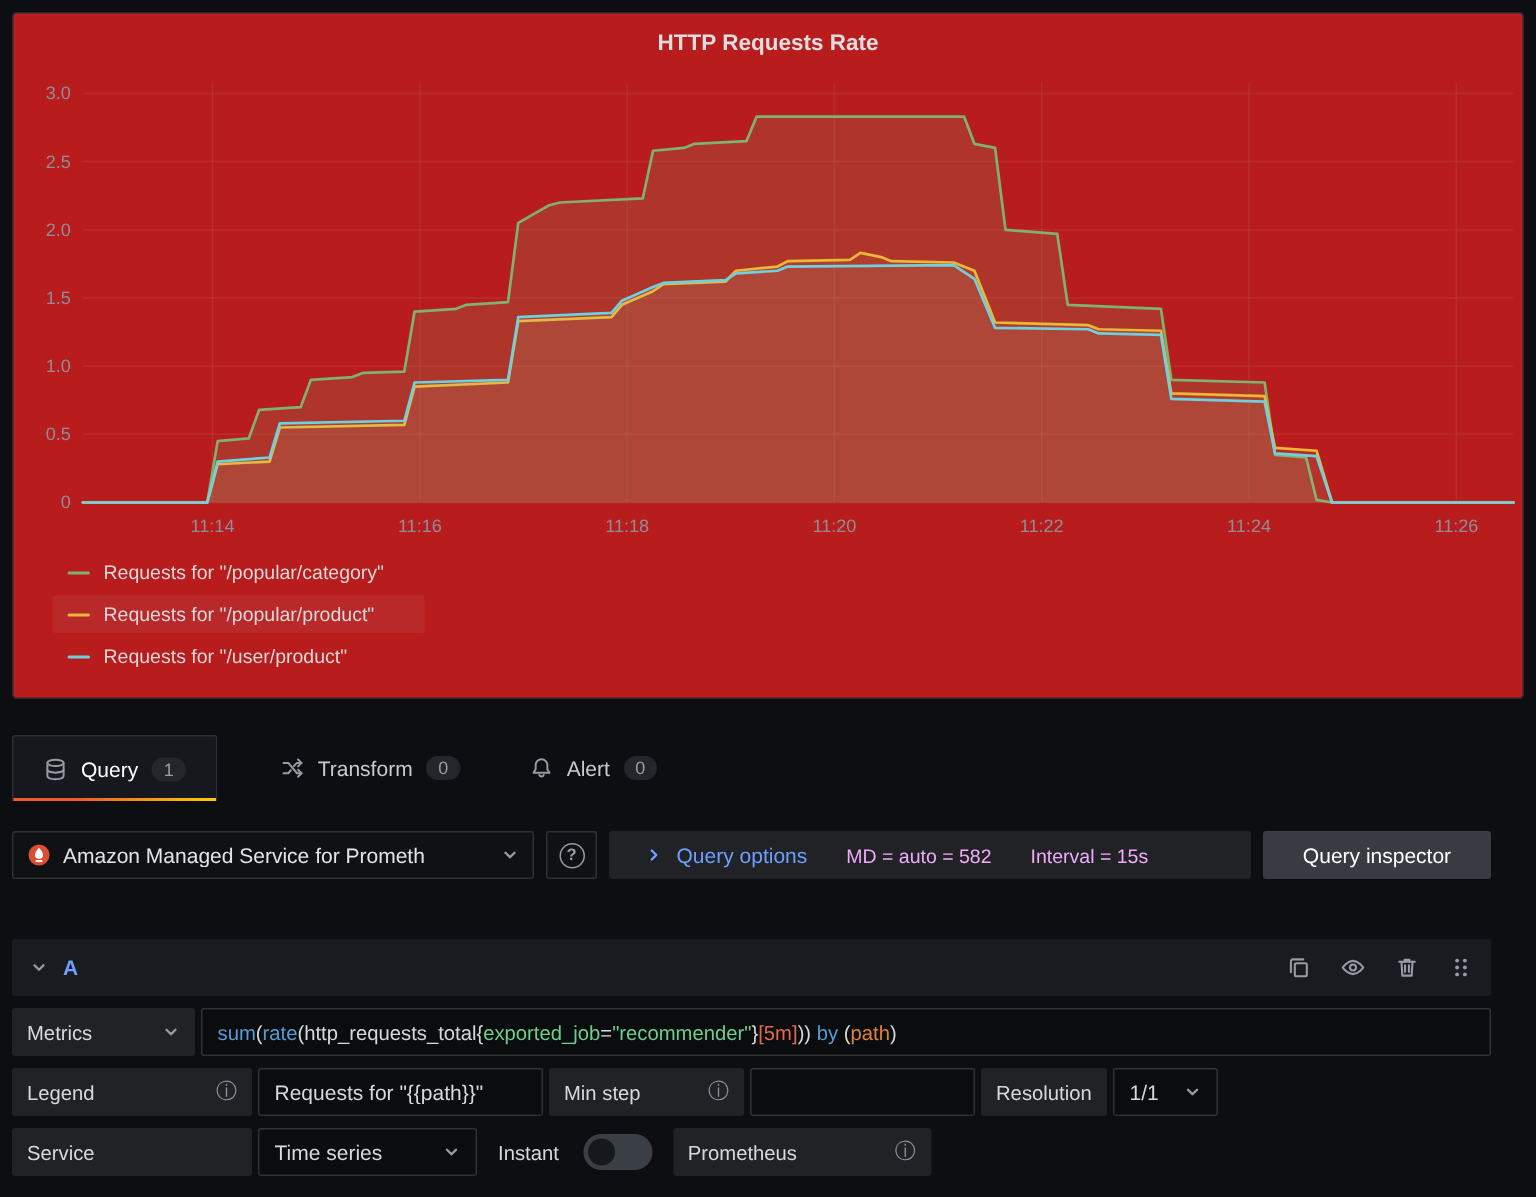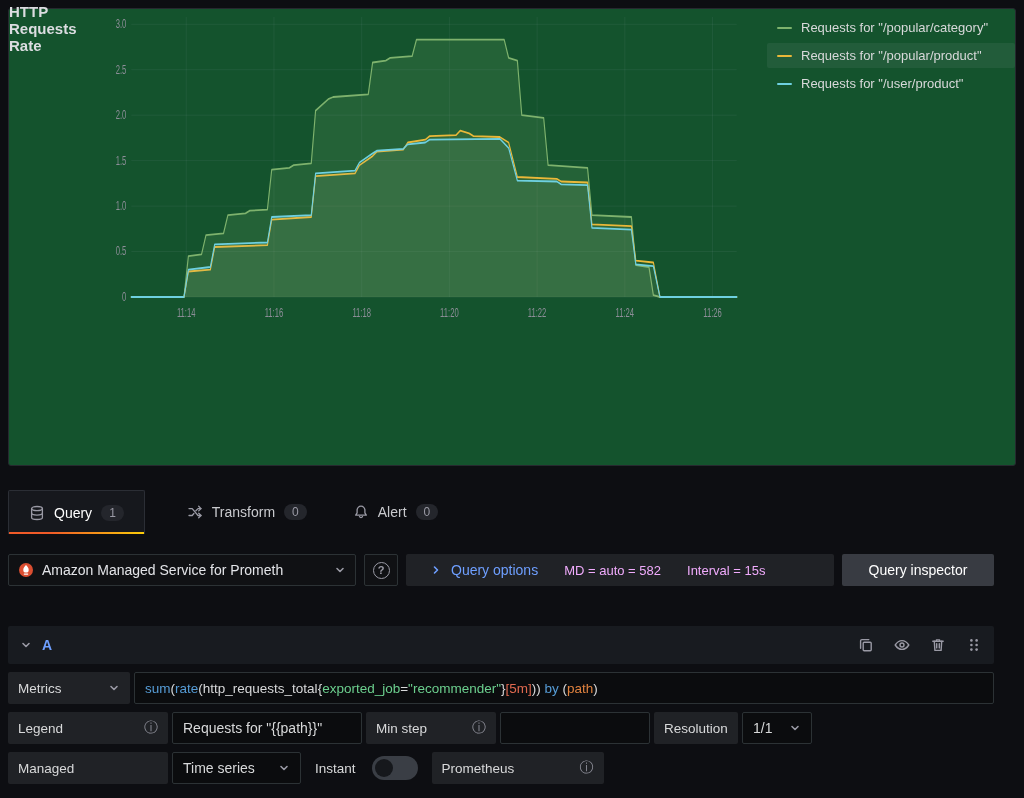--- a/index.html
+++ b/index.html
@@ -1,20 +1,20 @@
 <!DOCTYPE html>
 <html><head>
 <meta charset="utf-8">
 <style>
   *{box-sizing:border-box;margin:0;padding:0}
   html,body{width:1024px;height:798px;overflow:hidden}
   body{background:#0d0e12;font-family:"Liberation Sans",sans-serif;color:#d8d9da;font-size:14px}
 
   
-  .panel{margin:8px;height:458px;background:#14532d;border:1px solid #26292f;border-radius:3px;display:flex;flex-direction:row}
+  .panel{margin:8px;height:458px;background:#b91c1c;border:1px solid #26292f;border-radius:3px;display:flex;flex-direction:column}
   .panel-title{height:38px;display:flex;align-items:center;justify-content:center;font-size:15px;font-weight:700;color:#dcdde1}
   #chart-svg{width:100%;height:316px;display:block}
   .grid{stroke:rgba(204,204,220,0.09);stroke-width:1}
   .tick{fill:#8d8e98;font-size:12px;font-family:"Liberation Sans",sans-serif}
   .legend{padding:6px 0 0 26px;display:flex;flex-direction:column;align-items:flex-start;gap:3px}
   .legend-row{display:flex;align-items:center;gap:9px;font-size:13px;color:#d8d9da;padding:5px 10px;border-radius:2px}
   .legend-row.hl{background:rgba(204,204,220,0.08);min-width:248px}
   .legend-marker{width:15px;height:2px;border-radius:1px;display:inline-block;background:#888}
 
   
@@ -44,21 +44,21 @@
   .chev{width:12px;height:12px;stroke:#9a9aa5;fill:none;stroke-width:1.6;stroke-linecap:round;stroke-linejoin:round}
   .chev.blue{stroke:#6e9fff}
 
   .row{margin-top:8px;display:flex;gap:4px;height:32px;align-items:stretch}
   .fieldlabel{background:#202226;border:none;border-radius:2px;display:flex;align-items:center;font-size:13.5px;color:#d8d9da;padding:0 10px;gap:16px;font-family:"Liberation Sans",sans-serif}
   .fieldlabel .info{margin-left:auto;color:#8d8e98;font-size:14px;font-style:normal}
   .inputbox{background:#0b0c0e;border:1px solid #2c3235;border-radius:2px;color:#d8d9da;font-size:14px;padding:0 10px;font-family:"Liberation Sans",sans-serif}
   input.inputbox{outline:none}
   .expr{flex:1;display:flex;align-items:center;font-family:Liberation Sans, sans-serif;font-size:13.5px;white-space:pre;overflow:hidden}
   .selectbox{display:flex;align-items:center;justify-content:space-between;gap:10px;cursor:pointer}
-  .w122{width:122px}.w160{width:160px}.w190{width:190px}.w130{width:130px}.w150{width:150px}.w84{width:84px}.w70{width:70px}.w146{width:129px}.w172{width:172px}
+  .w122{width:122px}.w160{width:160px}.w190{width:190px}.w130{width:130px}.w150{width:150px}.w84{width:84px}.w70{width:70px}.w146{width:146px}.w172{width:172px}
   .instant-wrap{display:flex;align-items:center;gap:16px;padding:0 10px;color:#d8d9da;font-size:13.5px}
   .toggle{width:46px;height:24px;border-radius:12px;background:#3a3e45;position:relative;cursor:pointer}
   .toggle .knob{position:absolute;left:3px;top:3px;width:18px;height:18px;border-radius:50%;background:#16181c}
 </style>
 </head>
 <body>
 
 <section class="panel">
   <div class="panel-title">HTTP Requests Rate</div>
   <svg id="chart-svg" viewBox="0 0 1000 316" preserveAspectRatio="none">
@@ -232,21 +232,21 @@
     <div class="inputbox selectbox w70">
       <span>1/1</span>
       <svg class="chev" viewBox="0 0 12 12">
           <path d="M3 4.5l3 3 3-3"></path>
         </svg>
     </div>
   </div>
 
   <div class="row">
     <div class="fieldlabel w160">
-      <span>Managed</span>
+      <span>Service</span>
     </div>
     <div class="inputbox selectbox w146">
       <span>Time series</span>
       <svg class="chev" viewBox="0 0 12 12">
           <path d="M3 4.5l3 3 3-3"></path>
         </svg>
     </div>
     <div class="instant-wrap">
       <span>Instant</span>
       <span class="toggle">

